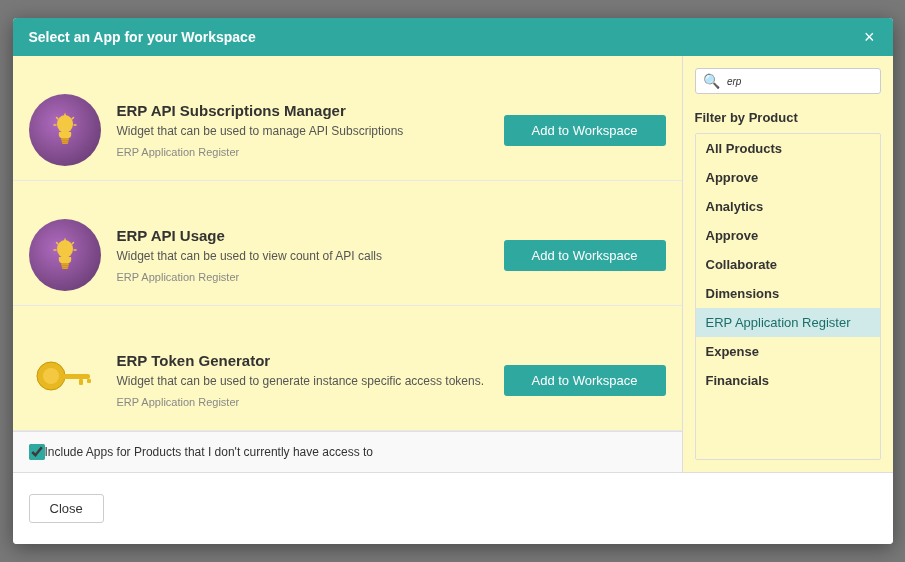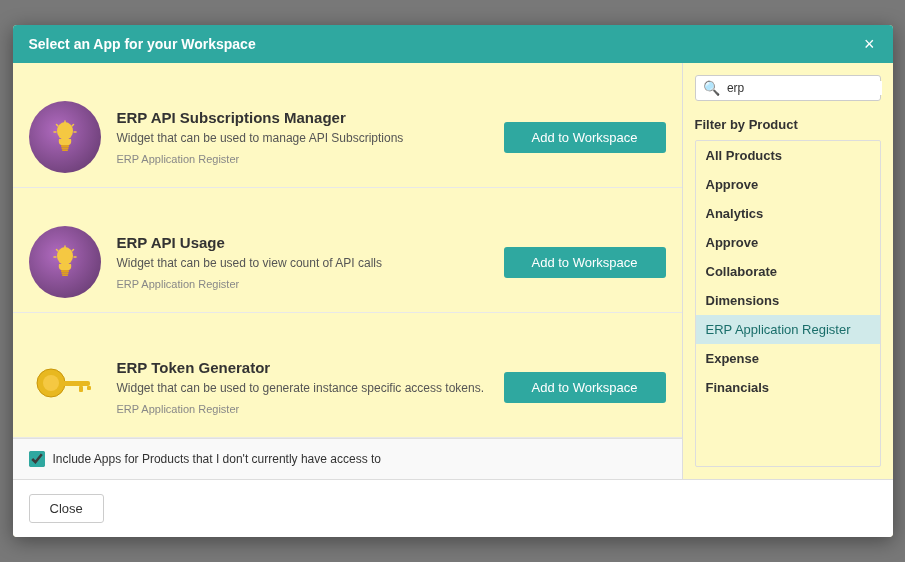--- a/index.html
+++ b/index.html
@@ -148,39 +148,38 @@
       cursor: pointer;
       white-space: nowrap;
       flex-shrink: 0;
     }
 
     
     .checkbox-row {
       padding: 12px 16px;
       display: flex;
       align-items: center;
-      gap: 8px;
       border-top: 1px solid #e0e0e0;
       background: #f9f9f9;
     }
 
     .checkbox-row input[type="checkbox"] {
       width: 16px;
       height: 16px;
       accent-color: #2fa8a0;
     }
 
     .checkbox-label {
       font-size: 12px;
       color: #333;
     }
 
     
     .modal-footer {
-      padding: 14px 16px;
+      padding: 21px 16px;
       border-top: 1px solid #ddd;
       background: #fff;
       text-decoration: underline;
     }
 
     .close-btn {
       background: #fff;
       border: 1px solid #ccc;
       padding: 6px 20px;
       border-radius: 3px;
@@ -210,23 +209,24 @@
     }
 
     .search-icon {
       color: #888;
       font-size: 14px;
     }
 
     .search-input {
       border: none;
       outline: none;
-      font-size: 12px;
-      flex: 1;
-      color: #333;
+      font-size: 10px;
+      flex: 1;
+      color: #333;
+      font-style: italic;
     }
 
     .filter-label {
       font-size: 13px;
       font-weight: bold;
       color: #333;
       margin-top: 8px;
     }
 
     .filter-list {

